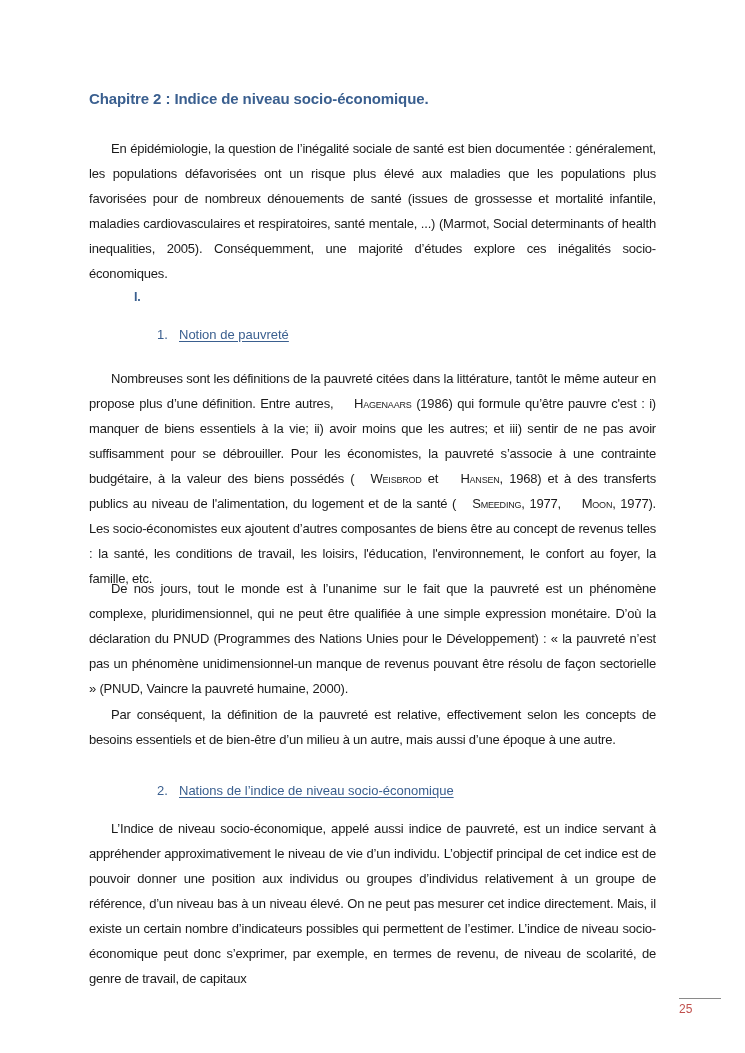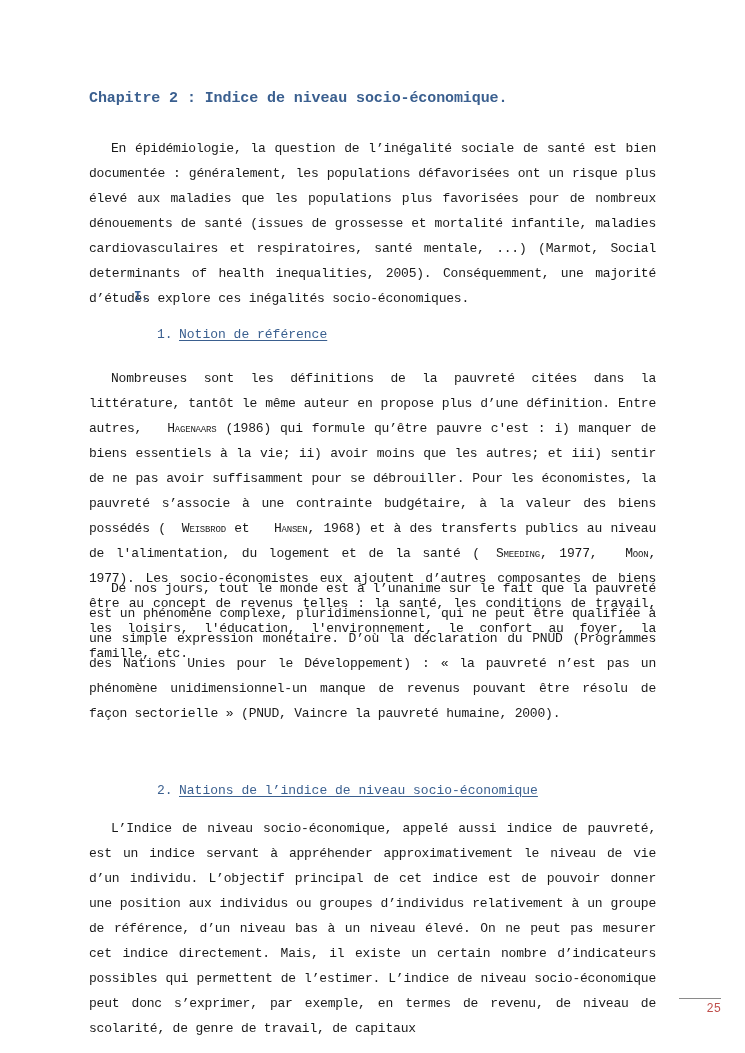--- a/index.html
+++ b/index.html
@@ -1,54 +1,55 @@
 <!DOCTYPE html>
 <html><head>
   <meta charset="utf-8">
   <style>
     html, body { margin: 0; padding: 0; background: #ffffff; }
     body { width: 745px; height: 1053px; position: relative; overflow: hidden;
       font-family: "Liberation Sans", sans-serif; color: #1a1a1a; }
-    .page { position: absolute; left: 0; top: 0; width: 745px; height: 1053px; font-family: Liberation Mono, monospace; }
+    .page { position: absolute; left: 0; top: 0; width: 745px; height: 1053px; }
     .chapter-title { position: absolute; left: 89px; top: 90px; font-size: 15px; font-weight: bold;
       color: #3a5f8f; letter-spacing: -0.1px; }
     .para { position: absolute; left: 89px; width: 567px; font-size: 13px; line-height: 25px;
       text-align: justify; text-indent: 22px; letter-spacing: -0.2px; }
     .section-heading { position: absolute; left: 134px; top: 290px; font-size: 12.5px; font-weight: bold;
       color: #3a5f8f; display: flex; letter-spacing: -0.2px; }
     .section-heading .num { width: 44px; }
     .sub-heading { position: absolute; left: 157px; font-size: 13px; color: #3a5f8f; display: flex; }
     .sub-heading .num { width: 22px; }
     .sub-heading .lbl { text-decoration: underline; text-underline-offset: 2px; }
     .smallcaps { font-variant: small-caps; padding-left: 16px; }
     .page-num-rule { position: absolute; left: 679px; top: 998px; width: 42px; height: 1px; background: #8a8a8a; }
-    .page-num { position: absolute; left: 679px; top: 1002px; width: 42px; text-align: right; font-size: 12px; color: #c0504d; }
+    .page-num { position: absolute; left: 679px; top: 1002px; width: 42px; text-align: left; font-size: 12px; color: #c0504d; }
   </style>
 </head>
 <body>
 
 <div class="page">
 
   <div class="chapter-title">Chapitre 2 : Indice de niveau socio-économique.</div>
 
   <p class="para" style="top:136px; margin:0;">En épidémiologie, la question de l’inégalité sociale de santé est bien documentée : généralement, les populations défavorisées ont un risque plus élevé aux maladies que les populations plus favorisées pour de nombreux dénouements de santé (issues de grossesse et mortalité infantile, maladies cardiovasculaires et respiratoires, santé mentale, ...) (Marmot, Social determinants of health inequalities, 2005). Conséquemment, une majorité d’études explore ces inégalités socio-économiques.</p>
 
   <div class="section-heading">
     <span class="num">I.</span>
   </div>
 
   <div class="sub-heading" style="top:327px;">
     <span class="num">1.</span>
-    <span class="lbl">Notion de référence</span>
+    <span class="lbl">Notion de pauvreté</span>
   </div>
 
   <p class="para" style="top:366px; margin:0;"><span>Nombreuses sont les définitions de la pauvreté citées dans la littérature, tantôt le même auteur en propose plus d’une définition. Entre autres, </span><span class="smallcaps">Hagenaars</span><span> (1986) qui formule qu’être pauvre c'est : i) manquer de biens essentiels à la vie; ii) avoir moins que les autres; et iii) sentir de ne pas avoir suffisamment pour se débrouiller. Pour les économistes, la pauvreté s’associe à une contrainte budgétaire, à la valeur des biens possédés (</span><span class="smallcaps">Weisbrod</span><span> et </span><span class="smallcaps">Hansen</span><span>, 1968) et à des transferts publics au niveau de l'alimentation, du logement et de la santé (</span><span class="smallcaps">Smeeding</span><span>, 1977, </span><span class="smallcaps">Moon</span><span>, 1977). Les socio-économistes eux ajoutent d’autres composantes de biens être au concept de revenus telles : la santé, les conditions de travail, les loisirs, l'éducation, l'environnement, le confort au foyer, la famille, etc.</span></p>
 
   <p class="para" style="top:576px; margin:0;">De nos jours, tout le monde est à l’unanime sur le fait que la pauvreté est un phénomène complexe, pluridimensionnel, qui ne peut être qualifiée à une simple expression monétaire. D’où la déclaration du PNUD (Programmes des Nations Unies pour le Développement) : « la pauvreté n’est pas un phénomène unidimensionnel-un manque de revenus pouvant être résolu de façon sectorielle » (PNUD, Vaincre la pauvreté humaine, 2000).</p>
 
+  <p class="para" style="top:702px; margin:0;">Par conséquent, la définition de la pauvreté est relative, effectivement selon les concepts de besoins essentiels et de bien-être d’un milieu à un autre, mais aussi d’une époque à une autre.</p>
 
   <div class="sub-heading" style="top:783px;">
     <span class="num">2.</span>
     <span class="lbl">Nations de l’indice de niveau socio-économique</span>
   </div>
 
   <p class="para" style="top:816px; margin:0;">L’Indice de niveau socio-économique, appelé aussi indice de pauvreté, est un indice servant à appréhender approximativement le niveau de vie d’un  individu. L’objectif principal de cet indice est de pouvoir donner une position aux individus ou groupes d’individus relativement à un groupe de référence, d’un niveau bas à un niveau élevé. On ne peut pas mesurer cet indice directement. Mais, il existe un certain nombre d’indicateurs possibles qui permettent de l’estimer. L’indice de niveau socio-économique peut donc s’exprimer, par exemple, en termes de revenu, de niveau de scolarité, de genre de travail, de capitaux</p>
 
   <div class="page-num-rule"></div>
   <div class="page-num">25</div>

